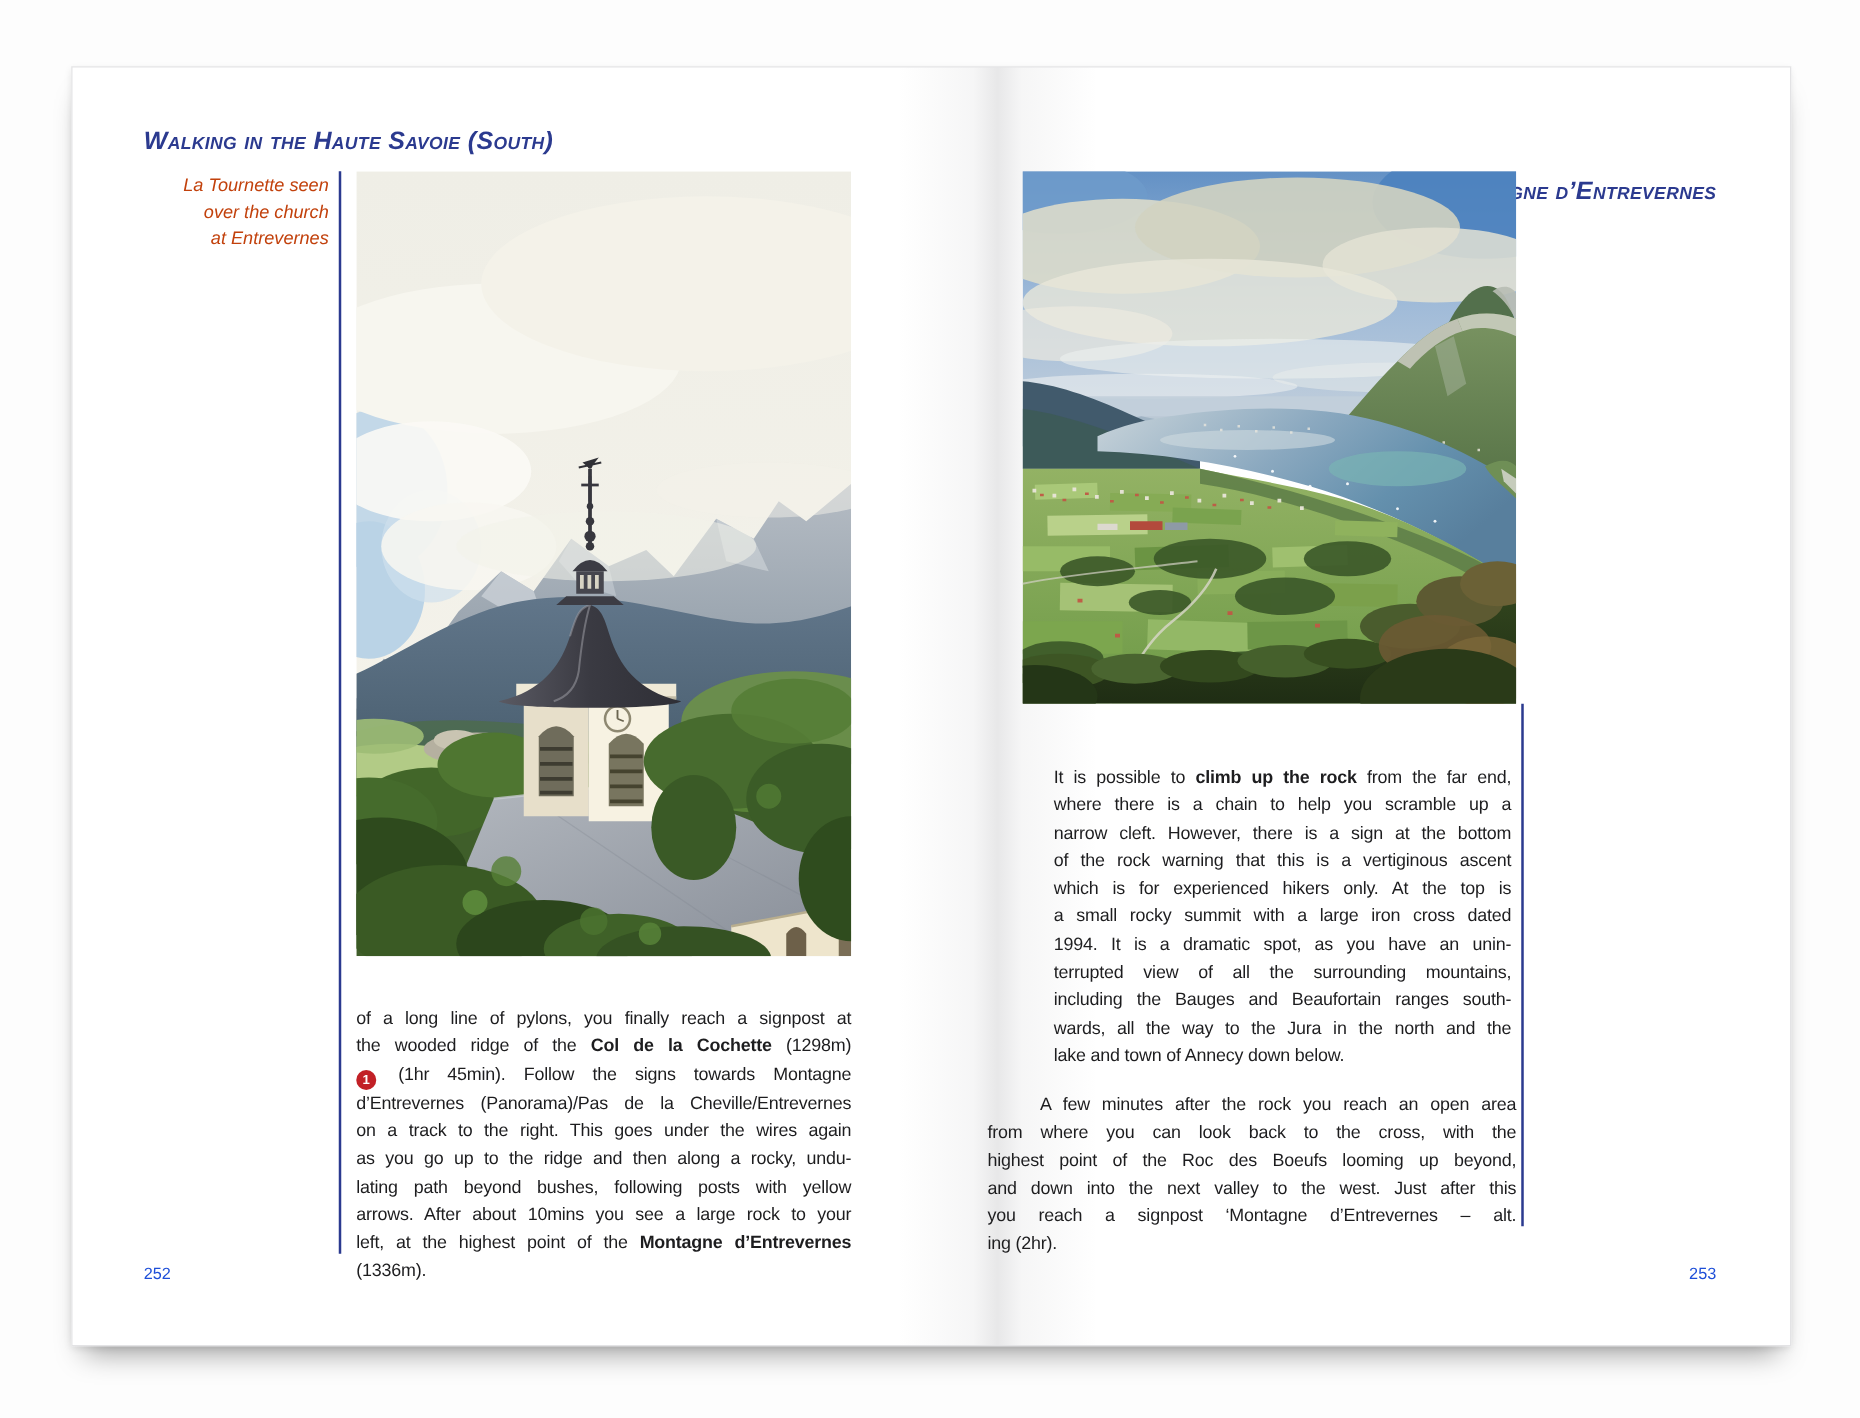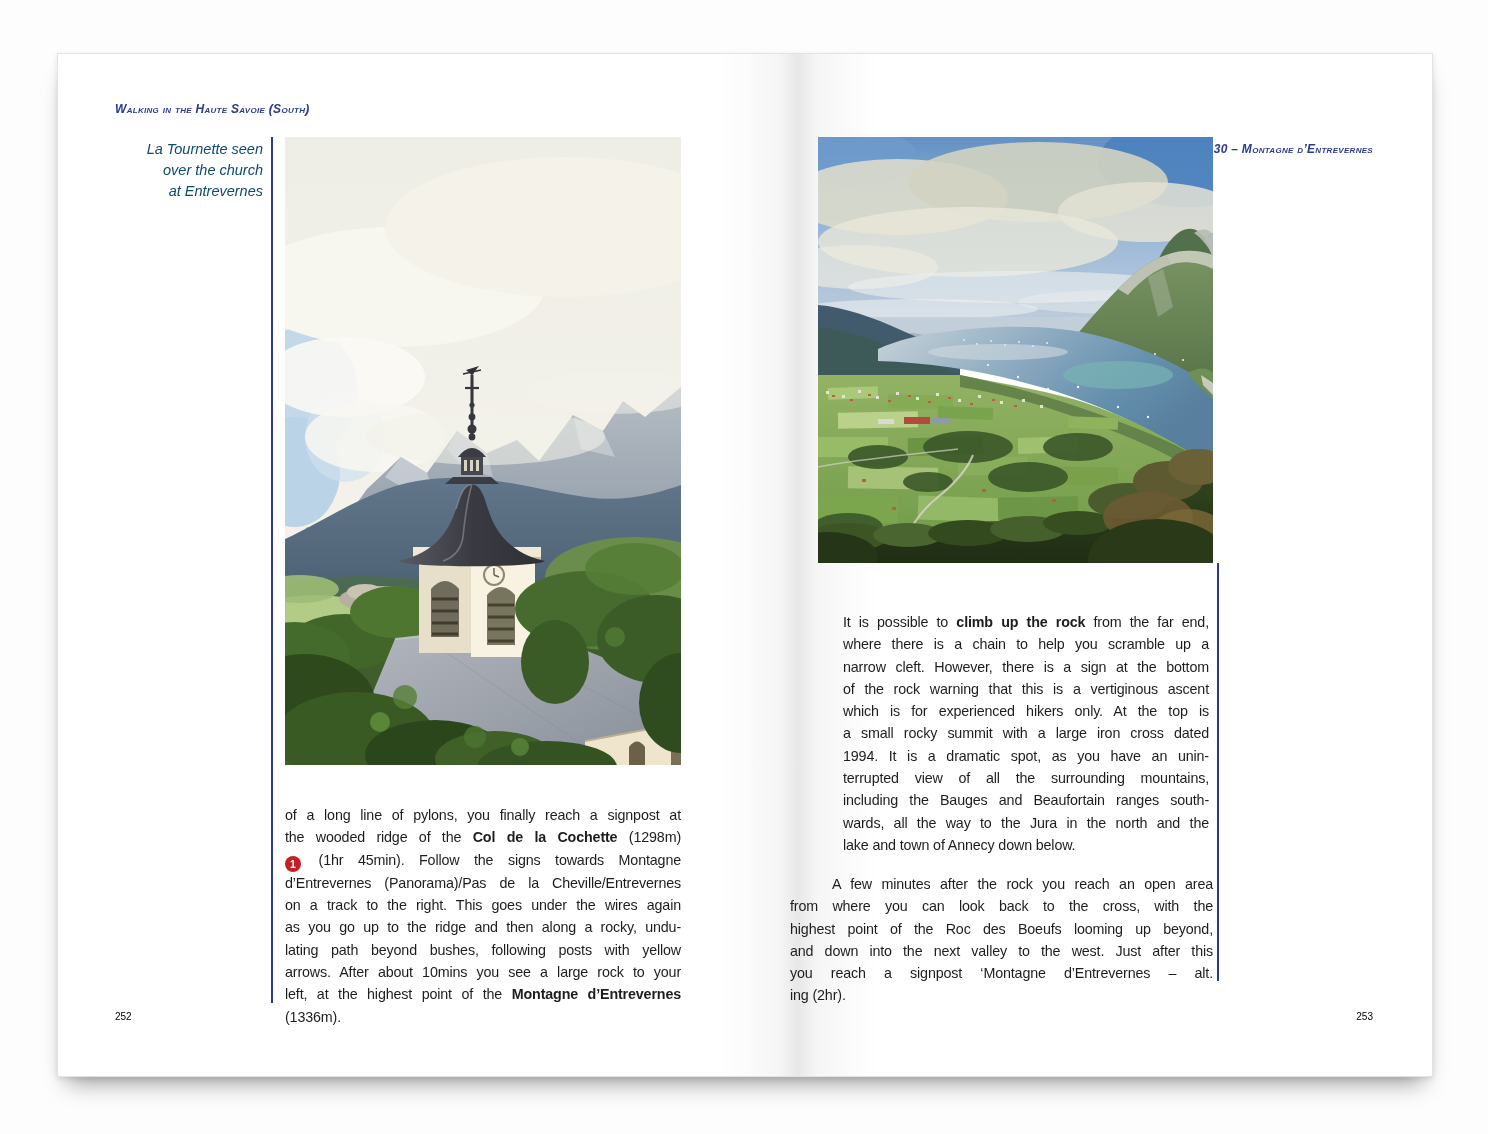--- a/index.html
+++ b/index.html
@@ -6,36 +6,36 @@
   .stage{position:relative;width:1488px;height:1134px;overflow:hidden;
          font-family:"Liberation Sans",sans-serif;background:#fdfdfd;}
   .spread{position:absolute;left:57px;top:53px;width:1374px;height:1022px;background:#ffffff;
           border:1px solid #e3e3e5;
           box-shadow:0 2px 6px rgba(0,0,0,.10), 0 16px 22px -10px rgba(0,0,0,.38);}
   .gutter{position:absolute;left:660px;top:0;width:160px;height:100%;pointer-events:none;
           background:linear-gradient(90deg,rgba(255,255,255,0) 0%,rgba(125,125,130,.07) 38%,
                       rgba(110,110,116,.16) 50%,rgba(125,125,130,.07) 62%,rgba(255,255,255,0) 100%);}
   
   .abs{position:absolute;}
-  .running-head{font-size:12px;font-weight:bold;font-style:italic;font-variant:small-caps;
+  .running-head{font-size:20px;font-weight:bold;font-style:italic;font-variant:small-caps;
                 letter-spacing:.3px;color:#2b3a8f;white-space:nowrap;}
-  .caption{font-size:14.5px;font-style:italic;color:#0c4a6e;line-height:21px;}
+  .caption{font-size:14.5px;font-style:italic;color:#c2410c;line-height:21px;}
   .cap-line{white-space:nowrap;}
   .vrule{width:1.6px;background:#2b3a8f;}
   .photo{overflow:hidden;}
   .photo svg{display:block;width:100%;height:100%;}
   .bodytext{font-size:14.3px;letter-spacing:-.15px;color:#1d1d1f;line-height:22.3px;margin-top:27px;}
   .jl{text-align:justify;text-align-last:justify;}
   .jl.last{text-align-last:left;}
   .jl.indent{text-indent:42px;}
   .b{font-weight:bold;}
   .marker{display:inline-flex;width:16px;height:16px;border-radius:50%;background:#c22026;
           color:#ffffff;font-size:10.5px;font-weight:bold;align-items:center;justify-content:center;
           vertical-align:-3px;margin-right:3px;letter-spacing:0;}
-  .pagenum{font-size:10px;color:#000000;}
+  .pagenum{font-size:13px;color:#1d4ed8;}
 </style>
 </head>
 <body>
 
 <div class="stage">
   <div class="spread">
     <div class="gutter"></div>
   </div>
 
   <div class="abs running-head" style="left:115px;top:102px;">Walking in the Haute Savoie (South)</div>

